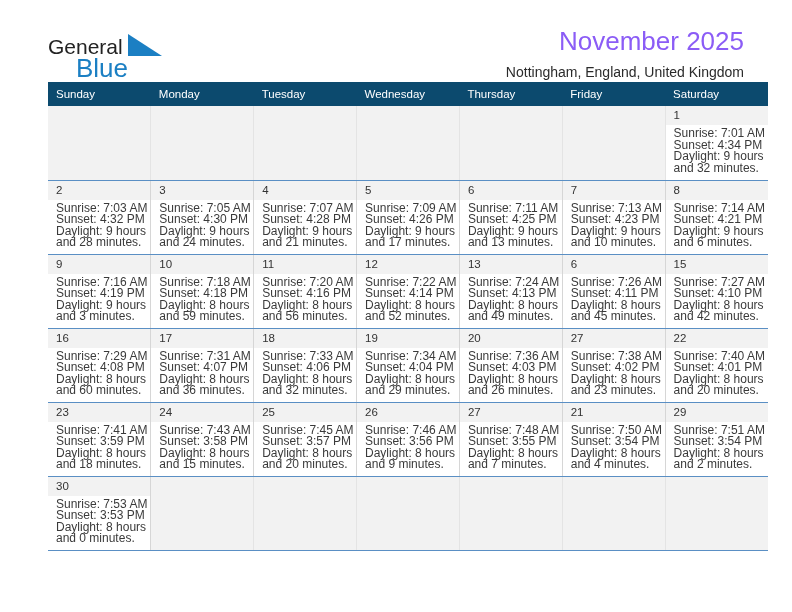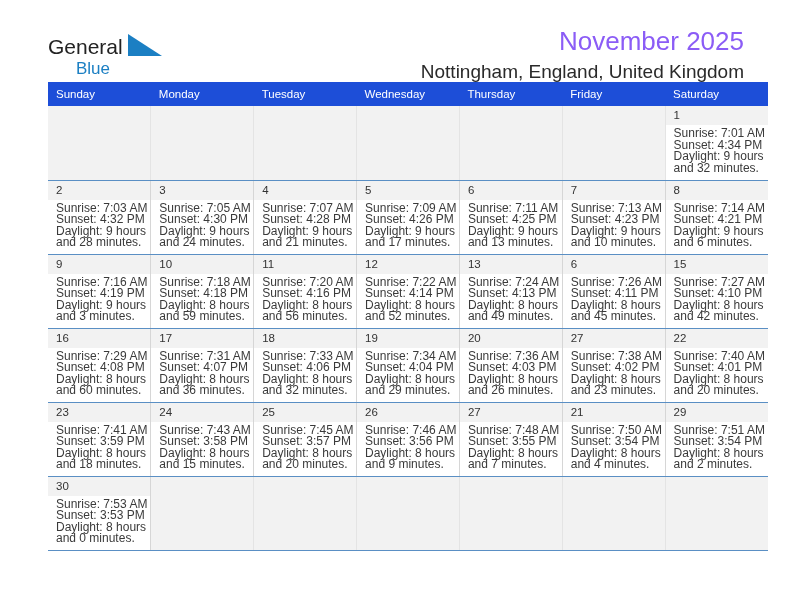--- a/index.html
+++ b/index.html
@@ -41,21 +41,21 @@
   .brand-line1 {
     font-size: 21px;
     color: #232323;
     letter-spacing: 0px;
     line-height: 21px;
     display: block;
     position: relative;
     z-index: 2;
   }
   .brand-line2 {
-    font-size: 17px;
+    font-size: 26px;
     color: #1b7fc3;
     line-height: 21px;
     display: block;
     margin-left: 28px;
     margin-top: 1px;
     position: relative;
     z-index: 2;
   }
   .brand-triangle {
     position: absolute;
@@ -71,36 +71,36 @@
   }
   .cal-title {
     font-size: 26px;
     color: #8b5cf6;
     line-height: 30px;
     font-weight: normal;
     margin: 0;
     white-space: nowrap;
   }
   .cal-subtitle {
-    font-size: 19px;
+    font-size: 14px;
     color: #2a2a2a;
     line-height: 20px;
     margin: 6px 0 0 0;
     white-space: nowrap;
   }
 
   
   .calendar {
     width: 720px;
     border-collapse: collapse;
     table-layout: fixed;
     margin-top: 10px;
   }
   .calendar th {
-    background: #1d4ed8;
+    background: #0c4a6e;
     color: #ffffff;
     font-size: 11.5px;
     font-weight: normal;
     text-align: left;
     padding: 6px 0 6px 8px;
     height: 20px;
     box-sizing: border-box;
     border: none;
   }
   .calendar td {

